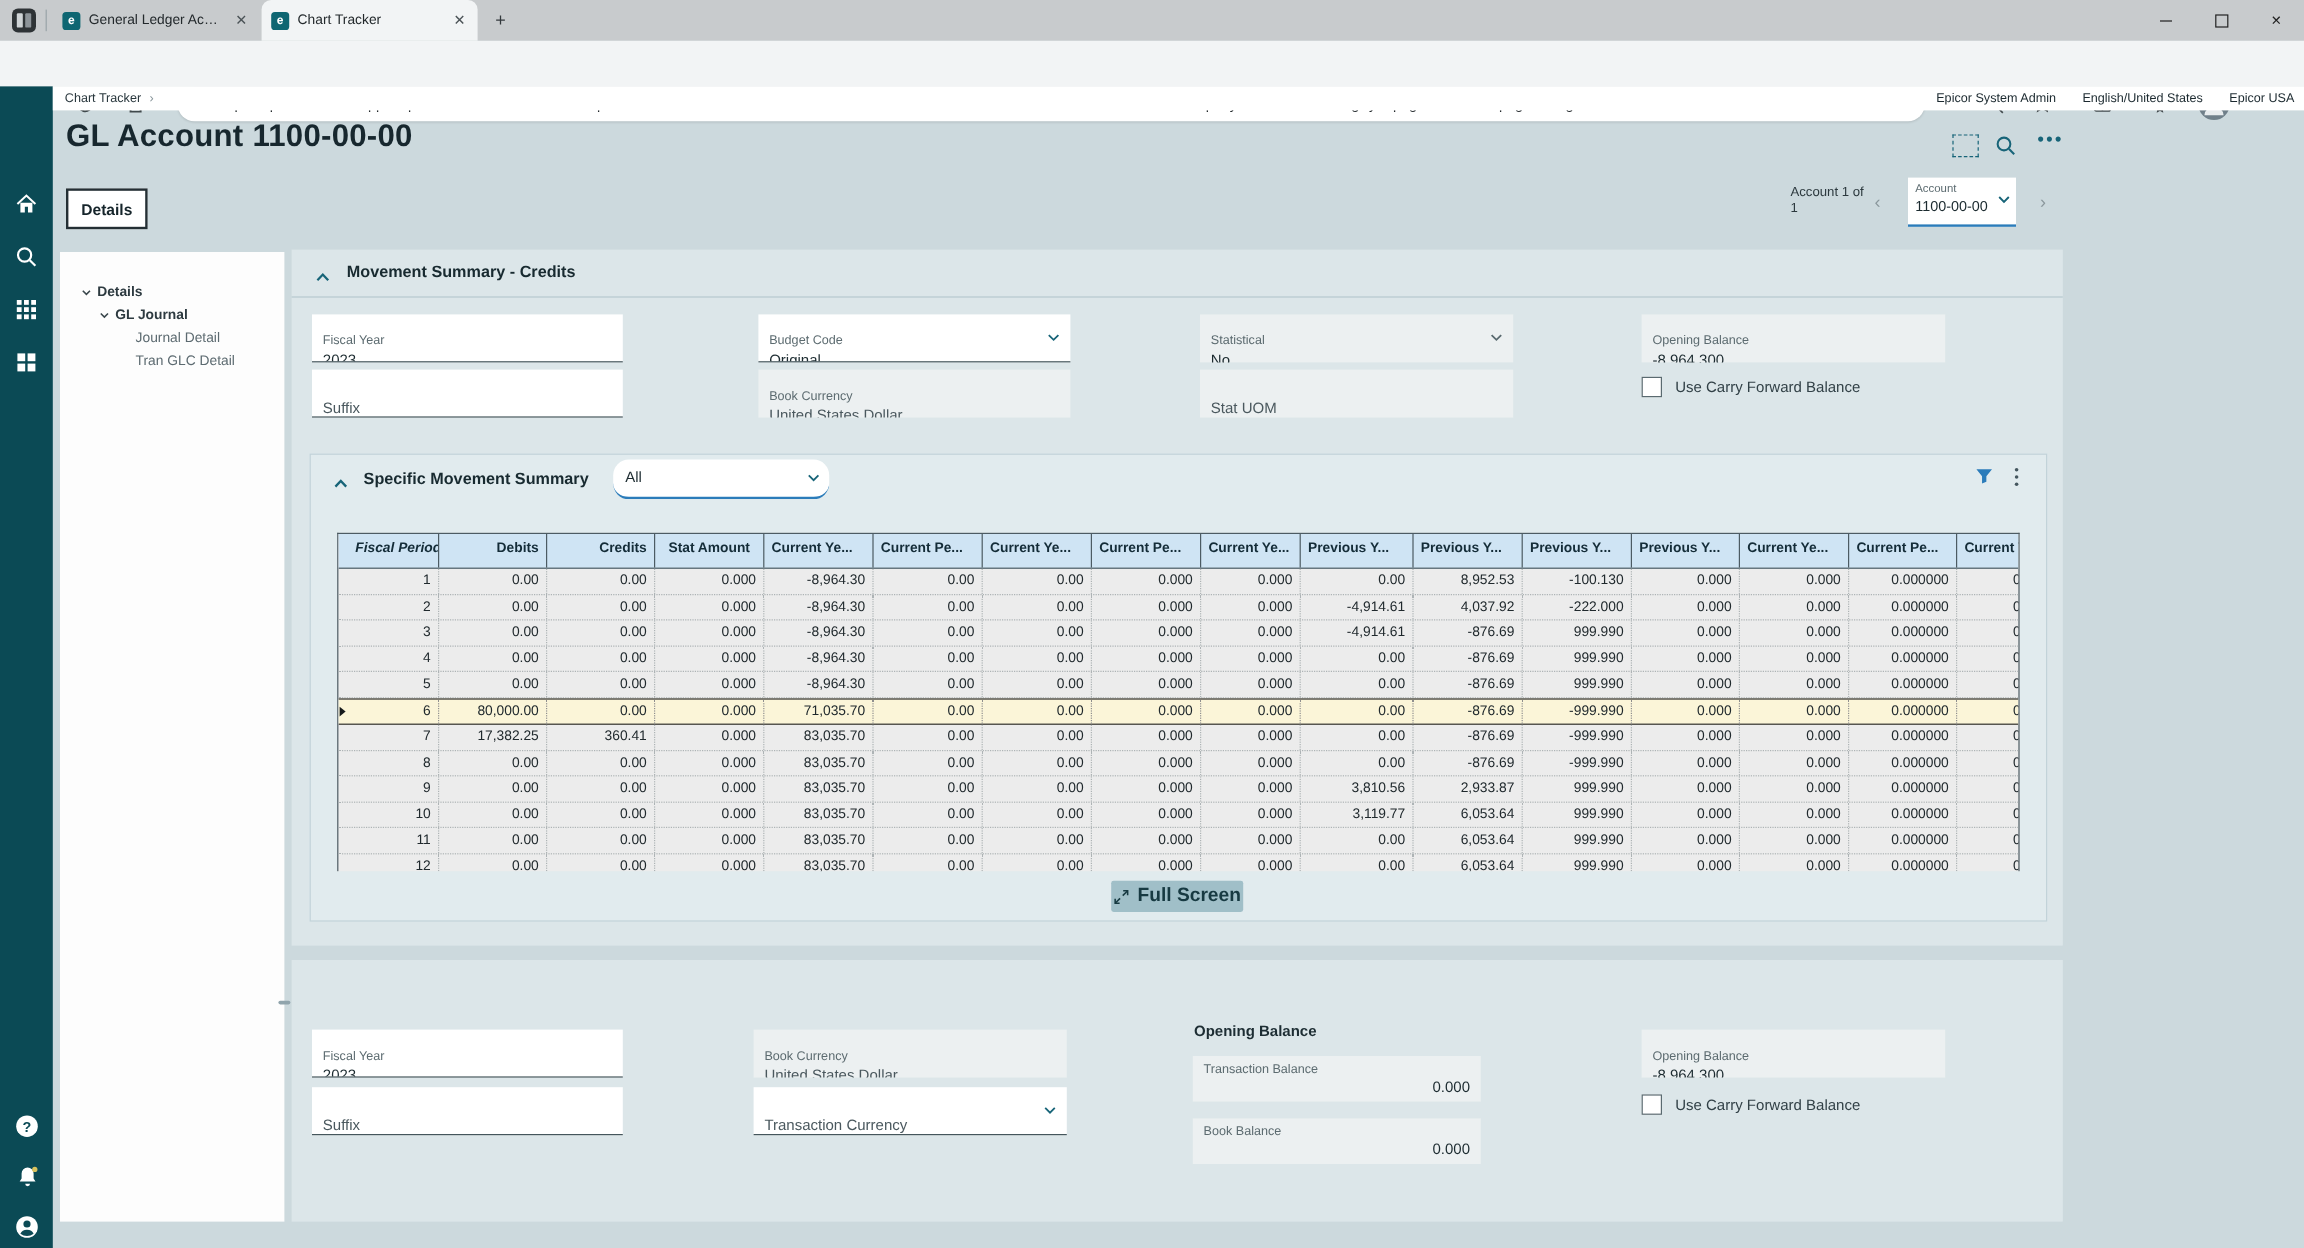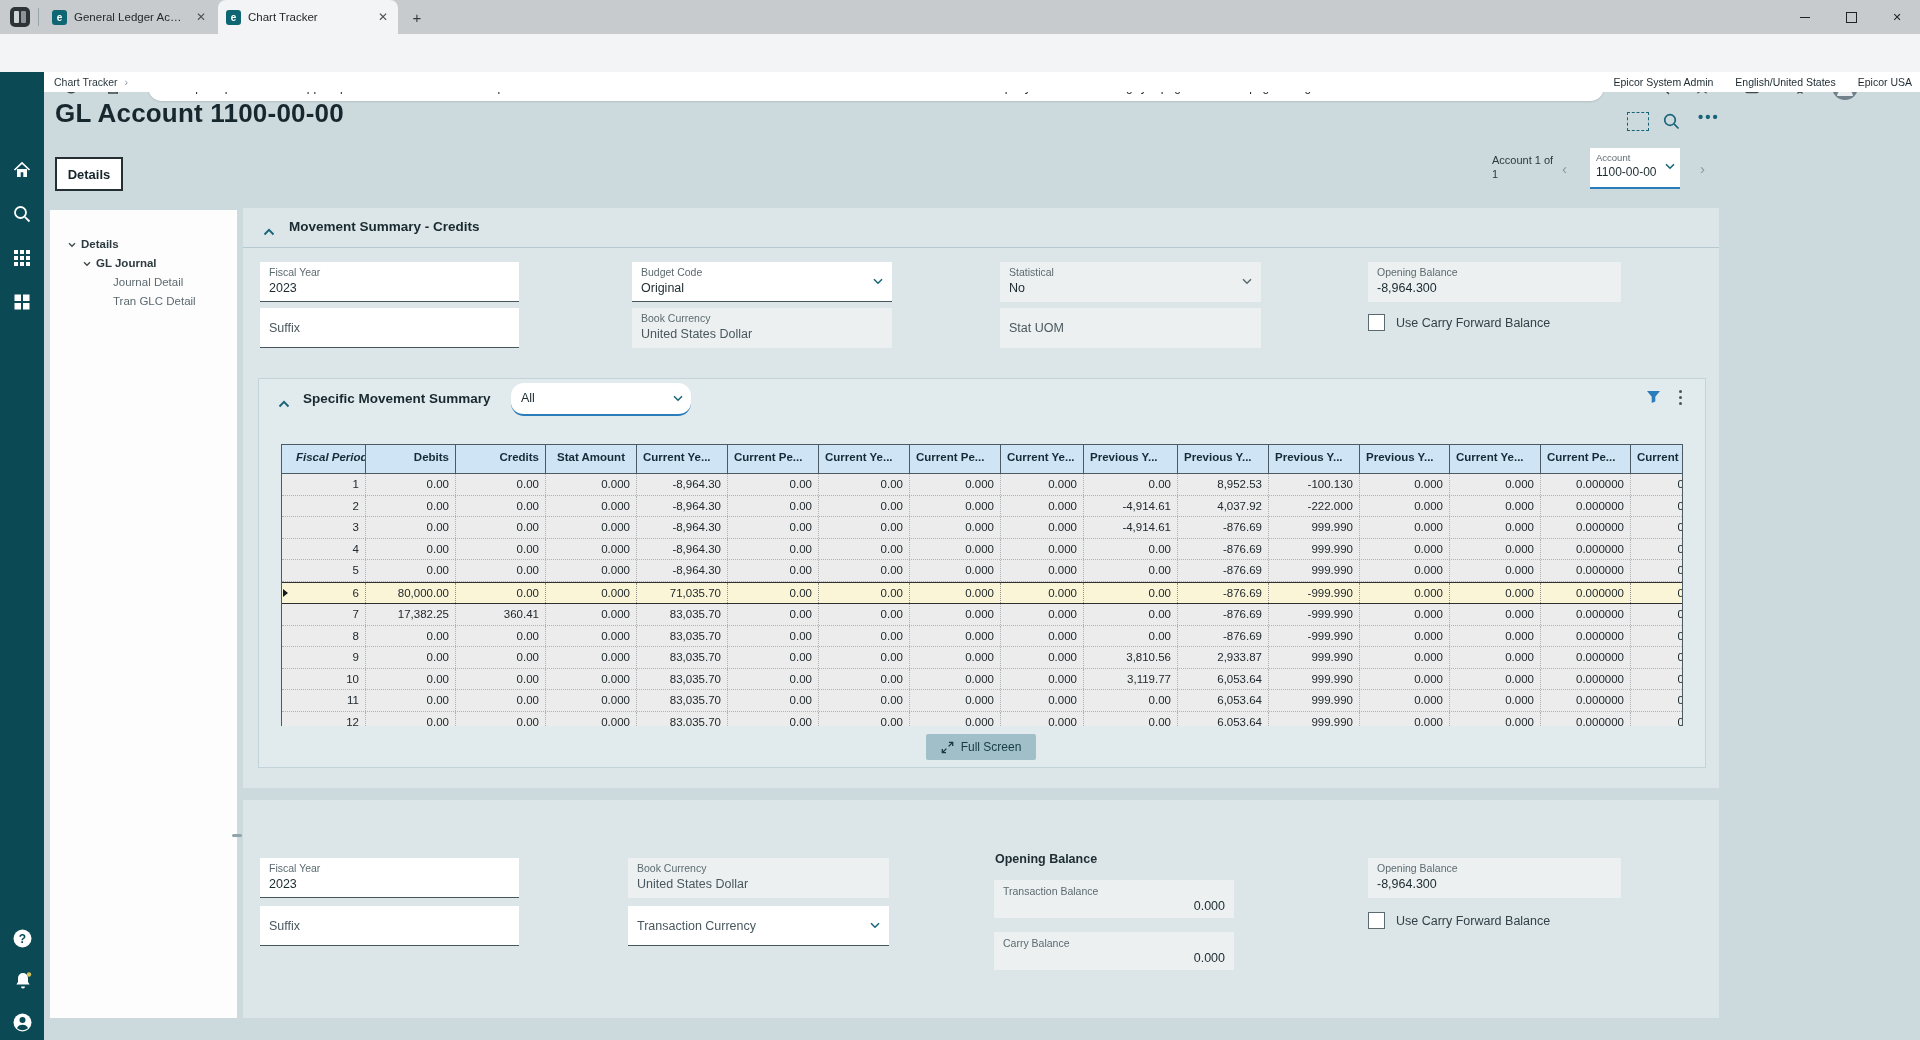--- a/index.html
+++ b/index.html
@@ -60,21 +60,21 @@
   .tree-item{height:19px;display:flex;align-items:center;gap:5px;font-size:11.5px;white-space:nowrap;}
   .tree-item.lvl0{padding-left:18px;font-weight:700;color:#2d3a40;}
   .tree-item.lvl1{padding-left:33px;font-weight:700;color:#2d3a40;}
   .tree-item.lvl2{padding-left:63px;color:#5c6a70;}
   
   .card{position:absolute;left:243px;width:1476px;background:#dce6e9;}
   .card-head{position:absolute;left:0;top:0;width:100%;height:40px;border-bottom:1px solid #b6c9d0;box-sizing:border-box;}
   .card-head .chev{position:absolute;left:20px;top:14px;}
   .card-head .ttl{position:absolute;left:46px;top:11px;font-size:13.5px;font-weight:700;color:#182a30;}
   .field{position:absolute;height:40px;background:#fff;border-bottom:1.5px solid #45565c;
-         padding:4px 9px;box-sizing:border-box;overflow:hidden;}
+         padding:16px 9px;box-sizing:border-box;overflow:hidden;}
   .field.dis{background:#ecf0f1;border-bottom:none;}
   .f-lbl{font-size:10.5px;color:#5c6b70;line-height:1.3;}
   .f-val{font-size:12.5px;color:#1c2b30;margin-top:1px;white-space:nowrap;}
   .f-ph{font-size:12.5px;color:#4a585e;margin-top:9px;}
   .dd-chev{position:absolute;right:9px;top:16px;}
   .checkrow{position:absolute;display:flex;align-items:center;gap:11px;}
   .cbox{width:17px;height:17px;background:#fff;border:1px solid #5a6a70;box-sizing:border-box;}
   .cbl{font-size:12.5px;color:#324147;}
   
   #subcard{position:absolute;left:15px;top:170px;width:1448px;height:390px;background:#e1ebee;border:1px solid #c2d3d9;box-sizing:border-box;}
@@ -95,21 +95,21 @@
   .g-hc.al-c{text-align:center;}
   .g-gut{width:8px;flex:0 0 auto;}
   .g-row{display:flex;height:21.5px;border-bottom:1px dotted #adb3b5;box-sizing:border-box;}
   .g-c{box-sizing:border-box;border-right:1px dotted #adb3b5;font-size:11.5px;color:#20292d;text-align:right;
        padding:4px 6px 0 0;white-space:nowrap;overflow:hidden;flex:0 0 auto;}
   .g-row.sel{background:#fbf5d8;border-top:1px solid #2f2f2f;border-bottom:1px solid #2f2f2f;height:22.5px;}
   .g-row.sel .g-c{border-right-color:#8f8f8f;}
   .mark{width:0;height:0;border-left:5px solid #15191b;border-top:4px solid transparent;border-bottom:4px solid transparent;
         display:inline-block;margin:6px 0 0 1px;}
   #fullscreen-btn{position:absolute;left:667px;top:355px;width:110px;height:26px;background:#a0bfc8;border-radius:2px;
-        display:flex;align-items:center;justify-content:center;gap:7px;font-size:12px;color:#173a42;}
+        display:flex;align-items:center;justify-content:center;gap:7px;font-size:16px;color:#173a42;font-weight:bold;}
   
   #ob-group-title{position:absolute;left:752px;top:52px;font-size:12.5px;font-weight:700;color:#1d2d33;}
   .val-box{position:absolute;width:240px;height:38px;background:#ecf0f1;padding:4px 9px;box-sizing:border-box;}
   .val-box .f-lbl{margin-top:1px;}
   .val-box .rv{position:absolute;right:9px;bottom:5px;font-size:12.5px;color:#1c2b30;}
   #splitter-dash{position:absolute;left:232px;top:834px;width:10px;height:3px;background:#90a4ac;border-radius:2px;}
 </style>
 </head>
 <body>
 
@@ -683,21 +683,21 @@
         <path d="M1 1.2 L5 5.2 L9 1.2" fill="none" stroke="#176478" stroke-width="1.5"></path>
       </svg>
   </div>
 
   <div id="ob-group-title">Opening Balance</div>
   <div class="val-box" style="left:751px;top:80px;">
     <div class="f-lbl">Transaction Balance</div>
     <div class="rv">0.000</div>
   </div>
   <div class="val-box" style="left:751px;top:132px;">
-    <div class="f-lbl">Carry Balance</div>
+    <div class="f-lbl">Book Balance</div>
     <div class="rv">0.000</div>
   </div>
 
   <div class="field dis" style="left:1125px;top:58px;width:253px;">
     <div class="f-lbl">Opening Balance</div>
     <div class="f-val">-8,964.300</div>
   </div>
   <div class="checkrow" style="left:1125px;top:112px;">
     <span class="cbox"></span>
     <span class="cbl">Use Carry Forward Balance</span>

